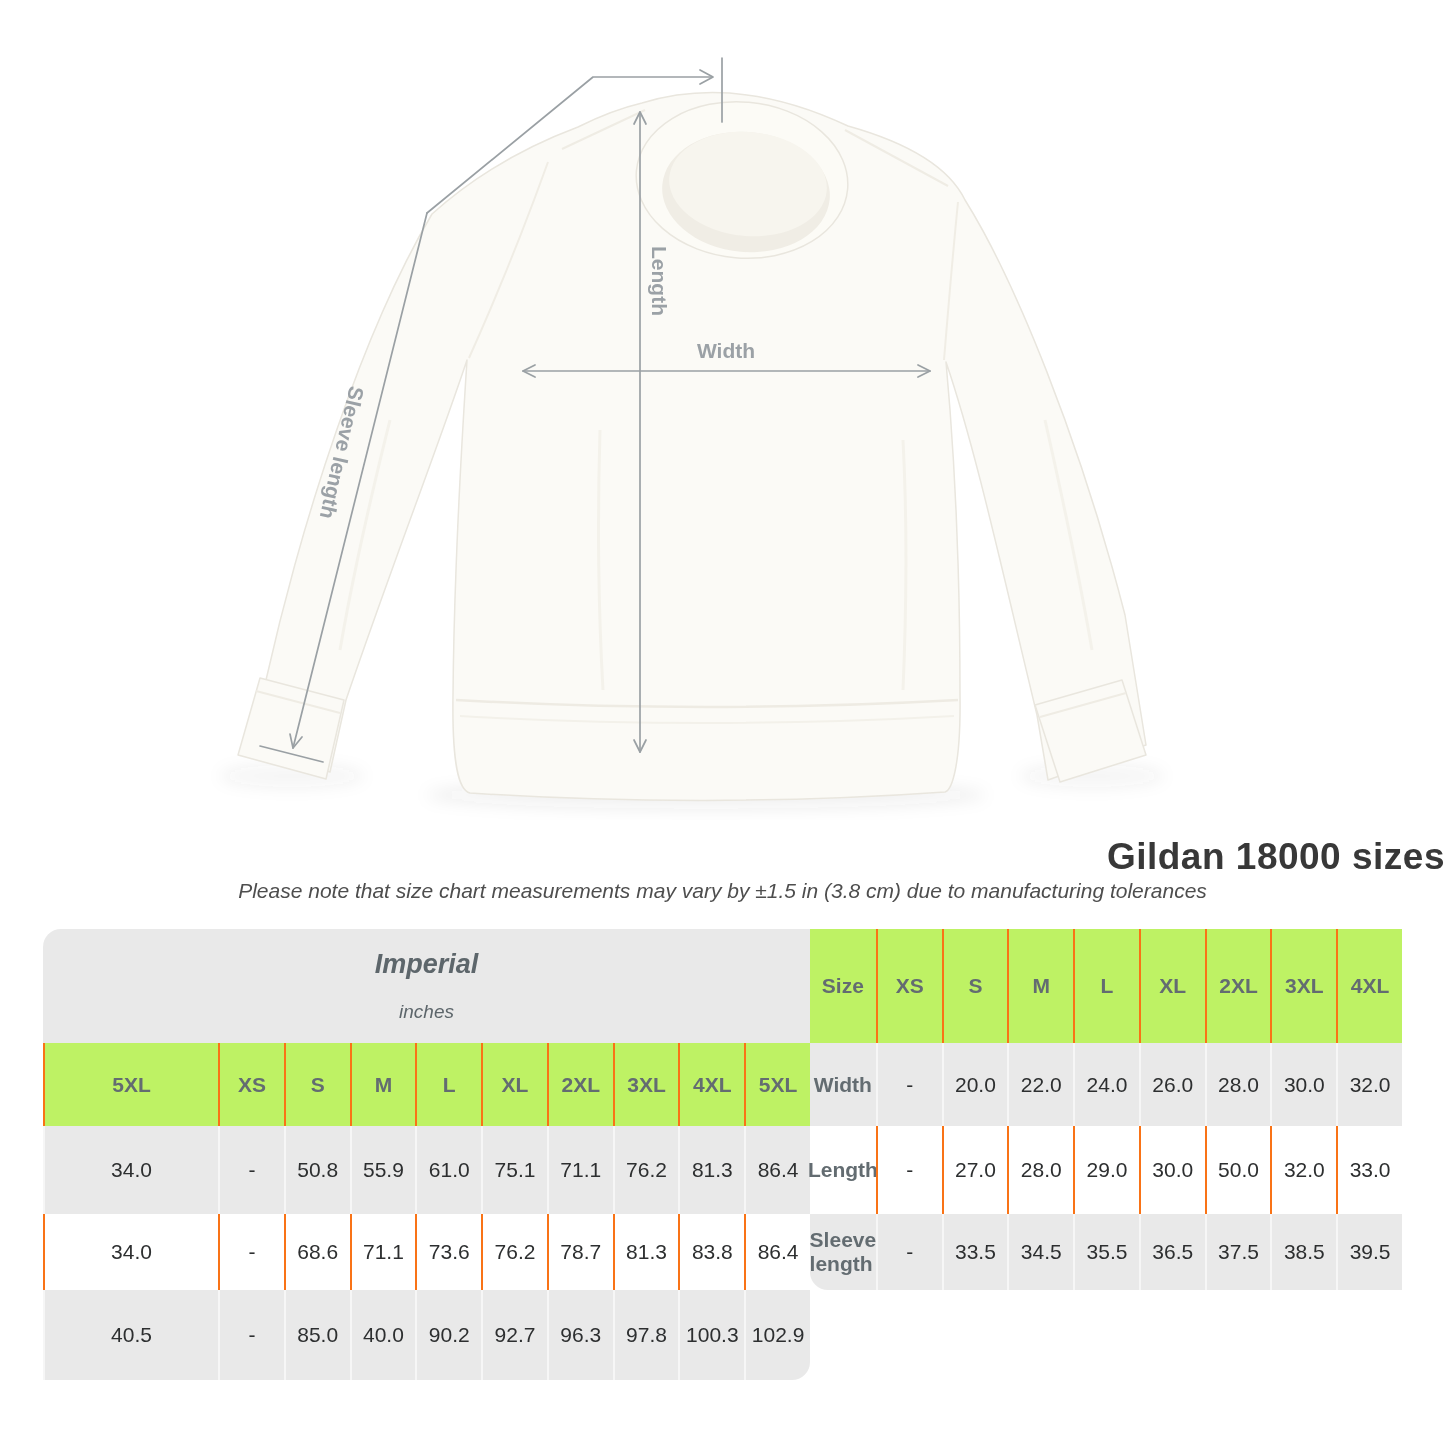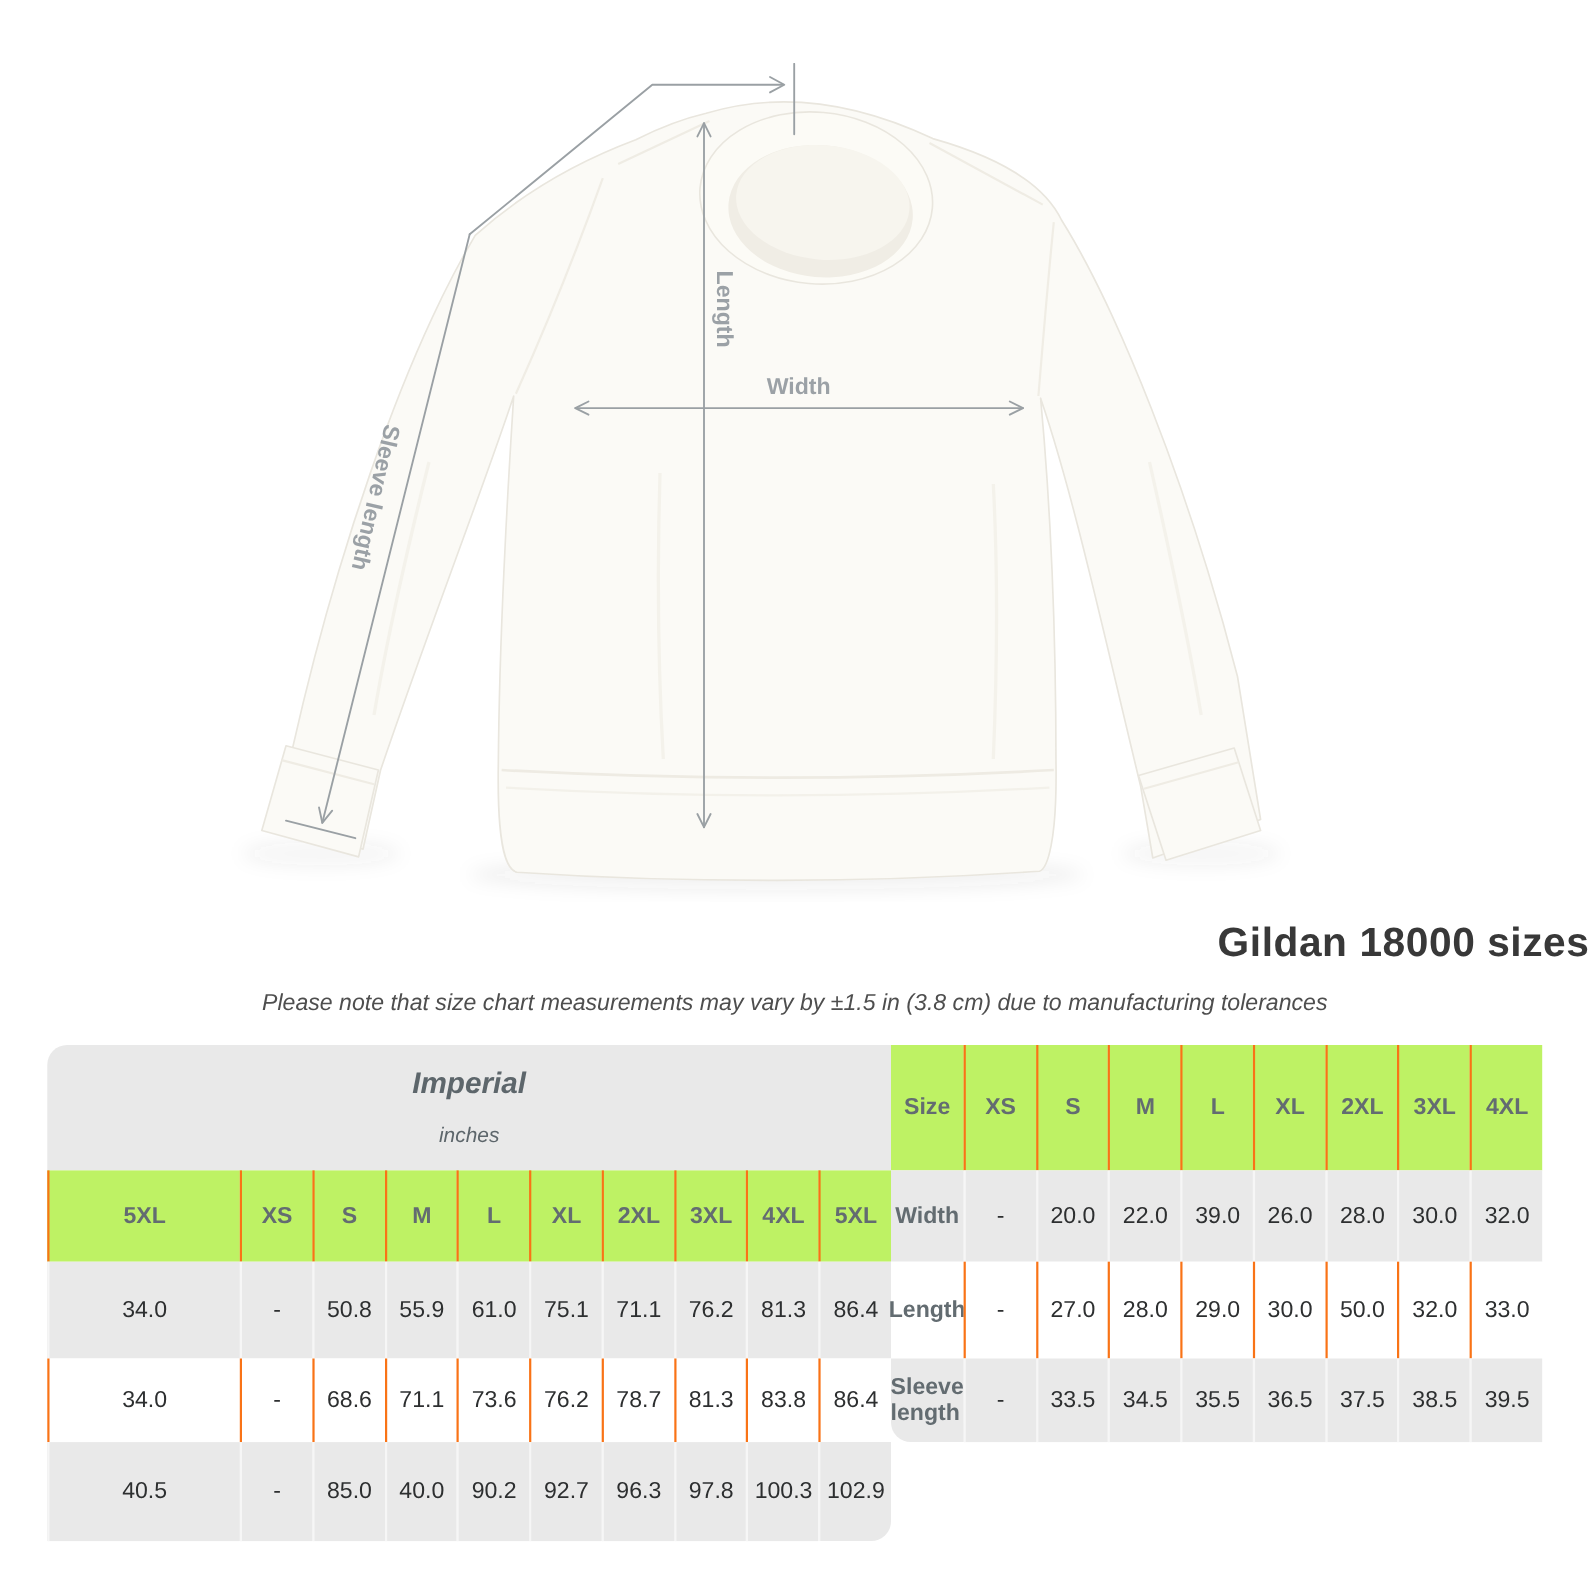--- a/index.html
+++ b/index.html
@@ -8,21 +8,21 @@
     font-family:"Liberation Sans","DejaVu Sans",sans-serif;
   }
   .page{width:1445px;height:1445px;}
   svg{display:block;}
 
   .page-title{
     margin:16px 0 0;text-align:right;
     font-size:37px;font-weight:bold;color:#383838;letter-spacing:.5px;
   }
   .tolerance-note{
-    margin:22px 0 0;text-align:center;font-style:italic;
+    margin:1px 0 0;text-align:center;font-style:italic;
     font-size:21px;color:#4e4e4e;
   }
 
   .size-table{
     margin:26px 43px 0;
     display:grid;
     grid-template-columns:175px repeat(18,1fr);
     grid-template-rows:114px 83px 88px 76px 90px;
   }
   .cell{display:flex;align-items:center;justify-content:center;min-width:0;}
@@ -159,21 +159,21 @@
       <div class="cell hdr sep">L</div>
       <div class="cell hdr sep">XL</div>
       <div class="cell hdr sep">2XL</div>
       <div class="cell hdr sep">3XL</div>
       <div class="cell hdr sep">4XL</div>
       <div class="cell hdr sep">5XL</div>
       <div class="cell lbl gray">Width</div>
       <div class="cell val gray sep">-</div>
       <div class="cell val gray sep">20.0</div>
       <div class="cell val gray sep">22.0</div>
-      <div class="cell val gray sep">39.0</div>
+      <div class="cell val gray sep">24.0</div>
       <div class="cell val gray sep">26.0</div>
       <div class="cell val gray sep">28.0</div>
       <div class="cell val gray sep">30.0</div>
       <div class="cell val gray sep">32.0</div>
       <div class="cell val gray sep">34.0</div>
       <div class="cell val gray sep">-</div>
       <div class="cell val gray sep">50.8</div>
       <div class="cell val gray sep">55.9</div>
       <div class="cell val gray sep">61.0</div>
       <div class="cell val gray sep">75.1</div>

